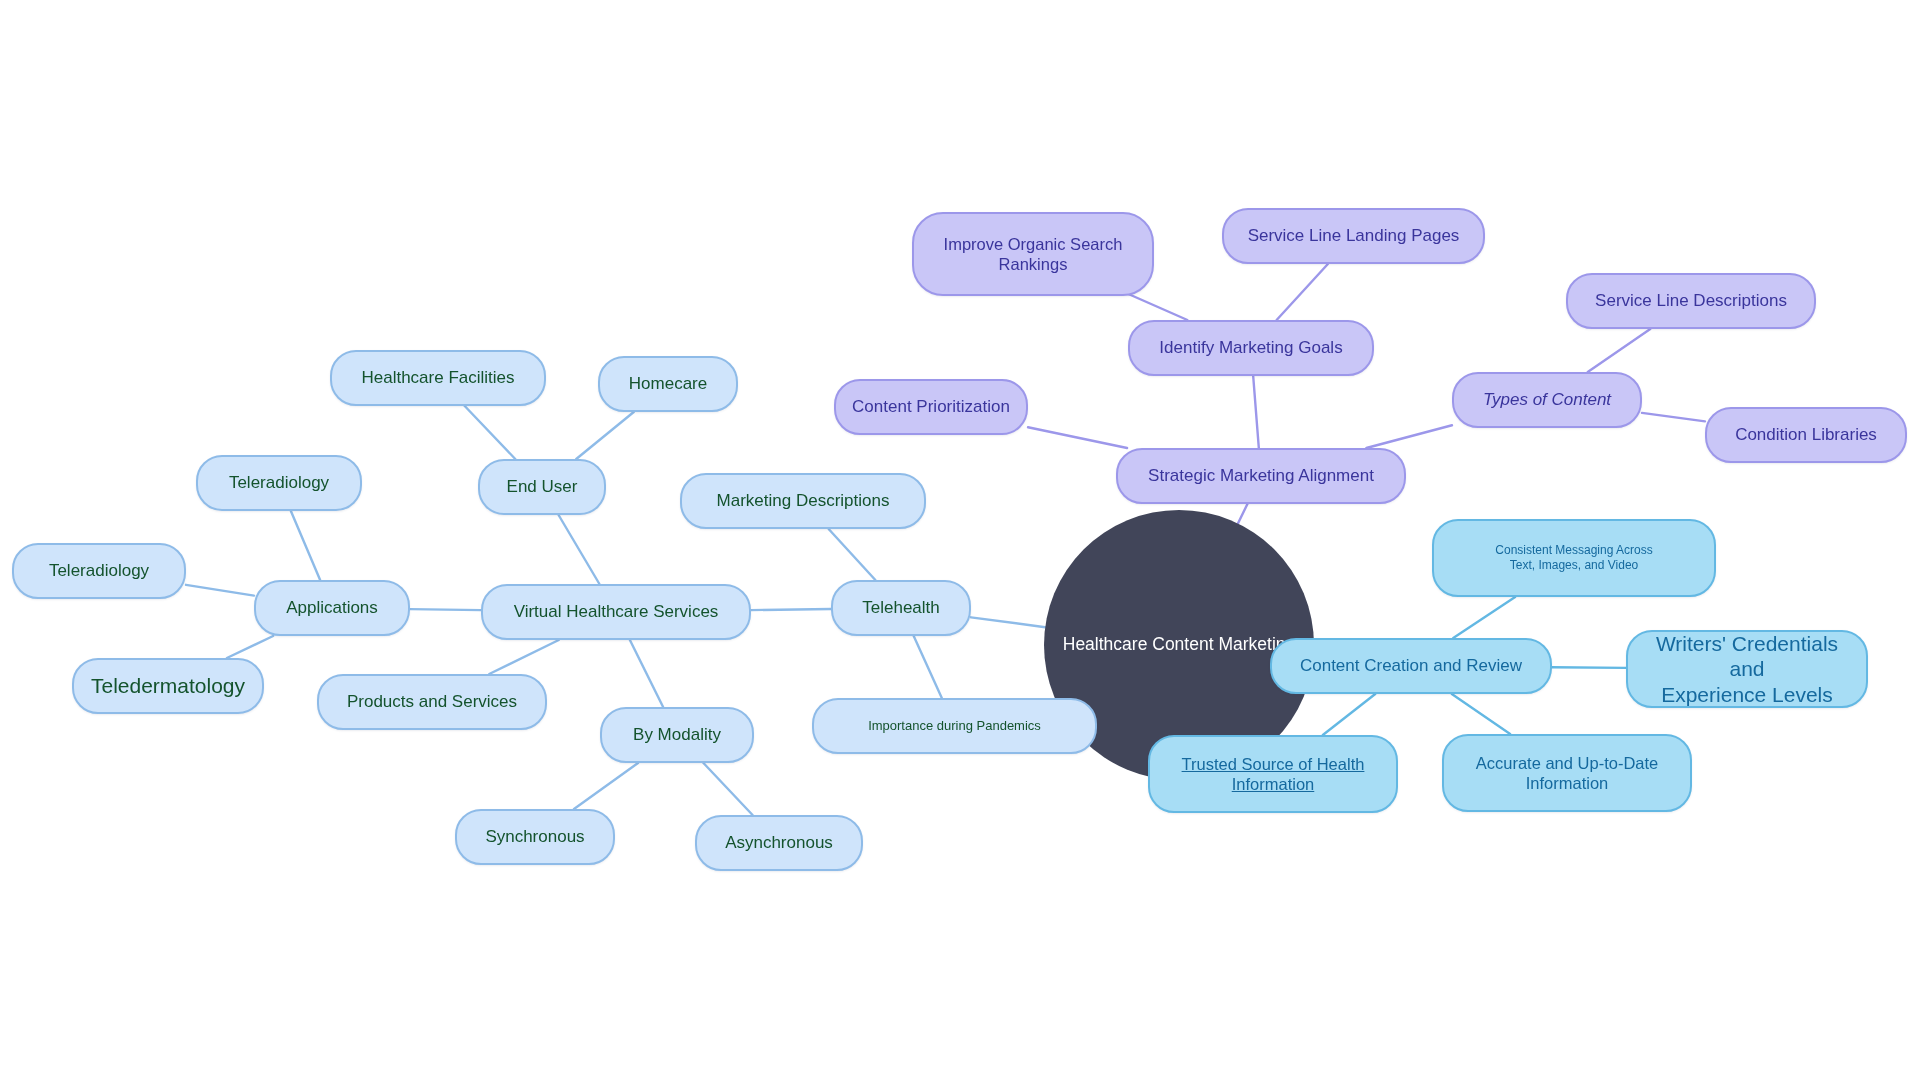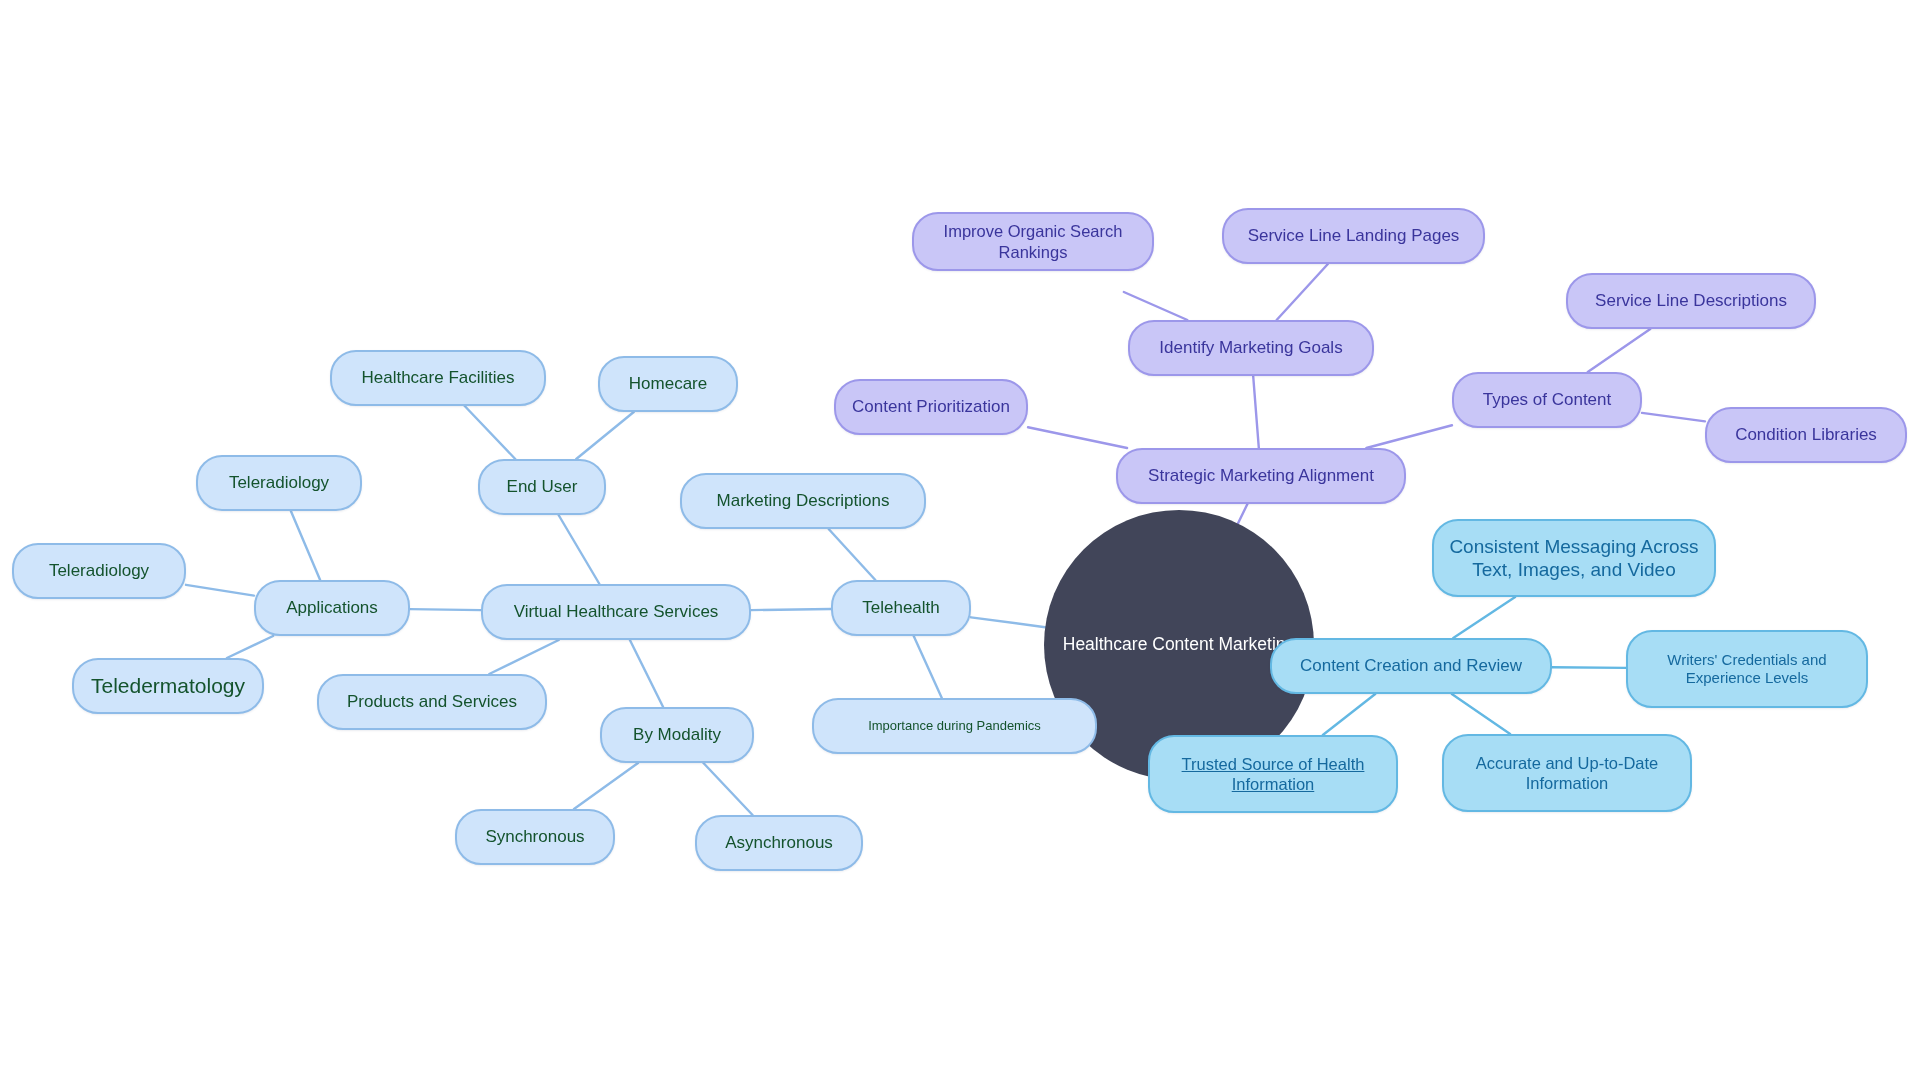--- a/index.html
+++ b/index.html
@@ -94,31 +94,31 @@
       <line x1="273.12820512820514" y1="636" x2="226.87179487179486" y2="658" stroke="#8ebbe8" stroke-width="2.4" stroke-linecap="round"></line>
       <line x1="558.7555555555556" y1="640" x2="489.24444444444447" y2="674" stroke="#8ebbe8" stroke-width="2.4" stroke-linecap="round"></line>
       <line x1="629.8861788617886" y1="640" x2="663.1138211382114" y2="707" stroke="#8ebbe8" stroke-width="2.4" stroke-linecap="round"></line>
       <line x1="638.0196078431372" y1="763" x2="573.9803921568628" y2="809" stroke="#8ebbe8" stroke-width="2.4" stroke-linecap="round"></line>
       <line x1="703.4444444444445" y1="763" x2="752.5555555555555" y2="815" stroke="#8ebbe8" stroke-width="2.4" stroke-linecap="round"></line>
     </svg>
   <div id="nodes">
       <div class="node n-dark central" style="left: 1044px; top: 510px; width: 270px; height: 270px; font-size: 17.5px;">Healthcare Content Marketing</div>
       <div class="node n-purple" style="left: 1116px; top: 448px; width: 290px; height: 56px; font-size: 17px;">Strategic Marketing Alignment</div>
       <div class="node n-purple" style="left: 1128px; top: 320px; width: 246px; height: 56px; font-size: 17px;">Identify Marketing Goals</div>
-      <div class="node n-purple" style="left: 912px; top: 212px; width: 242px; height: 59px; font-size: 16.5px;">Improve Organic Search
+      <div class="node n-purple" style="left: 912px; top: 212px; width: 242px; height: 84px; font-size: 16.5px; border-radius: 31px;">Improve Organic Search
 Rankings</div>
       <div class="node n-purple" style="left: 1222px; top: 208px; width: 263px; height: 56px; font-size: 17px;">Service Line Landing Pages</div>
       <div class="node n-purple" style="left: 834px; top: 379px; width: 194px; height: 56px; font-size: 17px;">Content Prioritization</div>
-      <div class="node n-purple" style="left: 1452px; top: 372px; width: 190px; height: 56px; font-size: 17px;">Types of Content</div>
+      <div class="node n-purple" style="left: 1452px; top: 372px; width: 190px; height: 56px; font-size: 17px; font-style: italic;">Types of Content</div>
       <div class="node n-purple" style="left: 1566px; top: 273px; width: 250px; height: 56px; font-size: 17px;">Service Line Descriptions</div>
       <div class="node n-purple" style="left: 1705px; top: 407px; width: 202px; height: 56px; font-size: 17px; text-align: right;">Condition Libraries</div>
       <div class="node n-cyan" style="left: 1270px; top: 638px; width: 282px; height: 56px; font-size: 17px;">Content Creation and Review</div>
-      <div class="node n-cyan" style="left: 1432px; top: 519px; width: 284px; height: 78px; font-size: 19px;">Consistent Messaging Across
+      <div class="node n-cyan" style="left: 1432px; top: 519px; width: 284px; height: 78px; font-size: 12px;">Consistent Messaging Across
 Text, Images, and Video</div>
-      <div class="node n-cyan" style="left: 1626px; top: 630px; width: 242px; height: 78px; font-size: 15px;">Writers' Credentials and
+      <div class="node n-cyan" style="left: 1626px; top: 630px; width: 242px; height: 78px; font-size: 21px;">Writers' Credentials and
 Experience Levels</div>
       <div class="node n-cyan" style="left: 1148px; top: 735px; width: 250px; height: 78px; font-size: 16.5px; text-decoration: underline;">Trusted Source of Health
 Information</div>
       <div class="node n-cyan" style="left: 1442px; top: 734px; width: 250px; height: 78px; font-size: 16.5px;">Accurate and Up-to-Date
 Information</div>
       <div class="node n-blue" style="left: 831px; top: 580px; width: 140px; height: 56px; font-size: 17px;">Telehealth</div>
       <div class="node n-blue" style="left: 680px; top: 473px; width: 246px; height: 56px; font-size: 17px;">Marketing Descriptions</div>
       <div class="node n-blue" style="left: 812px; top: 698px; width: 285px; height: 56px; font-size: 13px;">Importance during Pandemics</div>
       <div class="node n-blue" style="left: 481px; top: 584px; width: 270px; height: 56px; font-size: 17px;">Virtual Healthcare Services</div>
       <div class="node n-blue" style="left: 478px; top: 459px; width: 128px; height: 56px; font-size: 17px;">End User</div>

